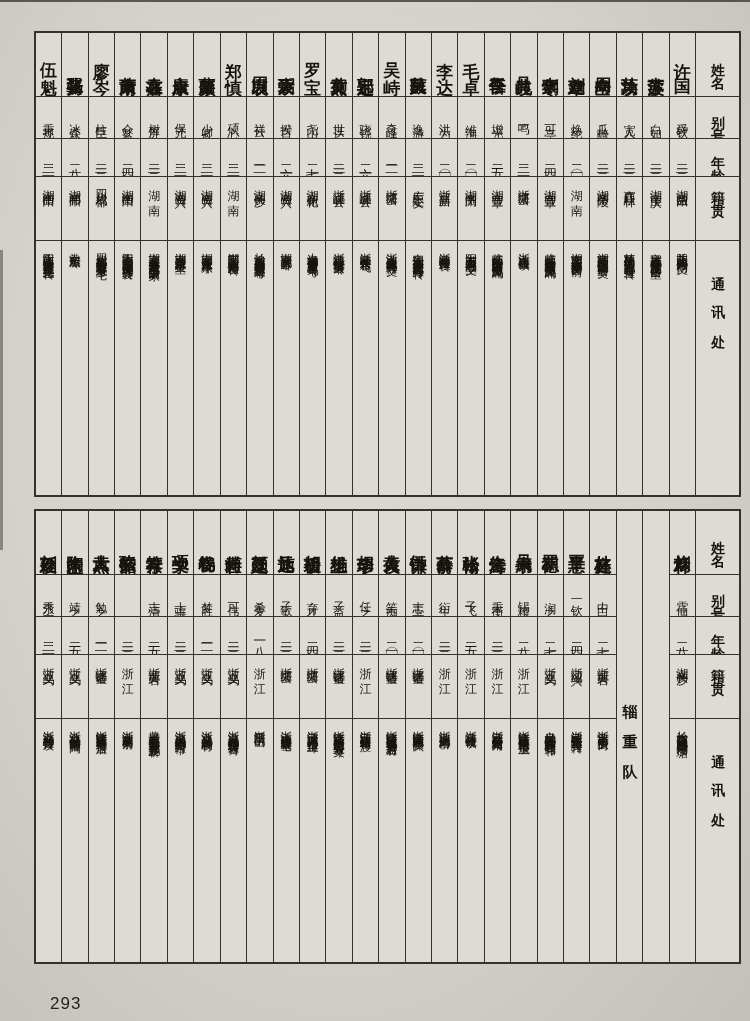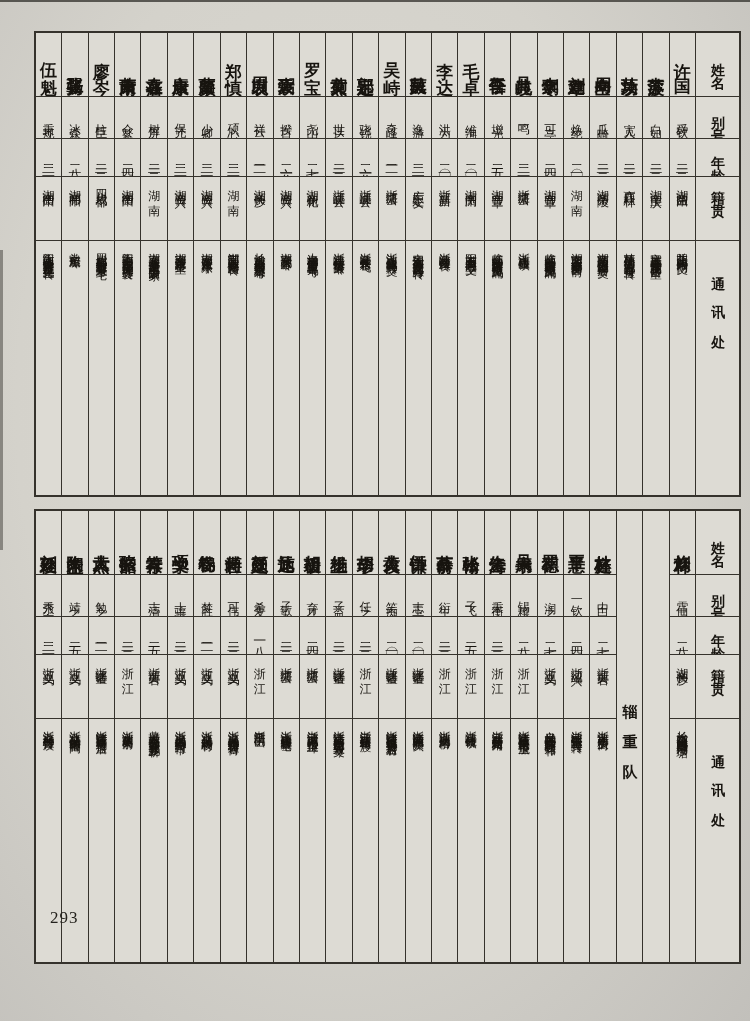--- a/index.html
+++ b/index.html
@@ -55,23 +55,23 @@
   .native .vtext{font-size:12px;letter-spacing:2px;}
   .sparse{letter-spacing:15px !important;}
   .addr .vtext{font-size:11.5px;letter-spacing:1px;line-height:1.05;height:100%;}
 
   .hcol .cell .vtext{font-size:14px;font-weight:bold;letter-spacing:13px;}
   .hcol .addr .vtext{letter-spacing:30px;padding-top:20px;height:auto;}
 
   .divider-label{font-size:15px;font-weight:bold;letter-spacing:30px;}
 
   .page-number{
-    position:absolute;left:50px;top:908px;
+    position:absolute;left:50px;top:994px;
     font-size:17px;color:#24221d;letter-spacing:1px;
-    font-family:Liberation Serif, serif;
+    font-family:Liberation Sans, sans-serif;
   }
 </style>
 </head>
 <body>
 
 <div class="page">
   <div class="scan-top-line"></div>
   <div class="scan-left-smudge"></div>
 
   <div class="vtable" id="table-0">

